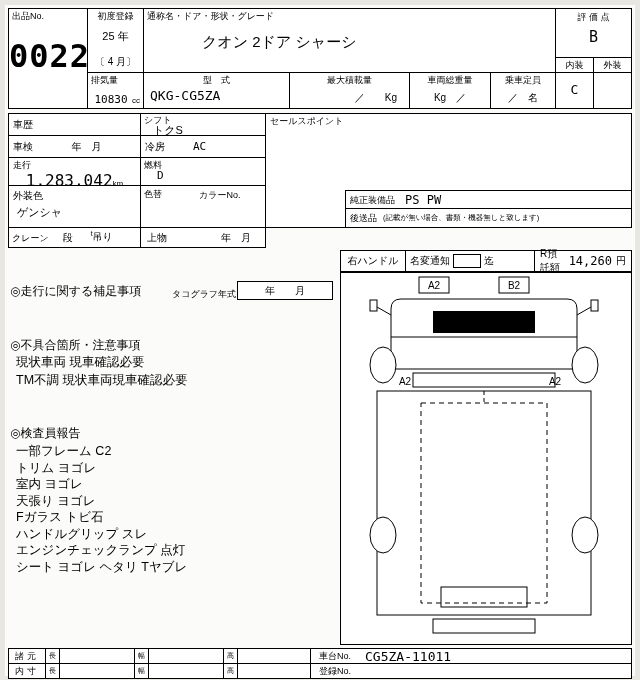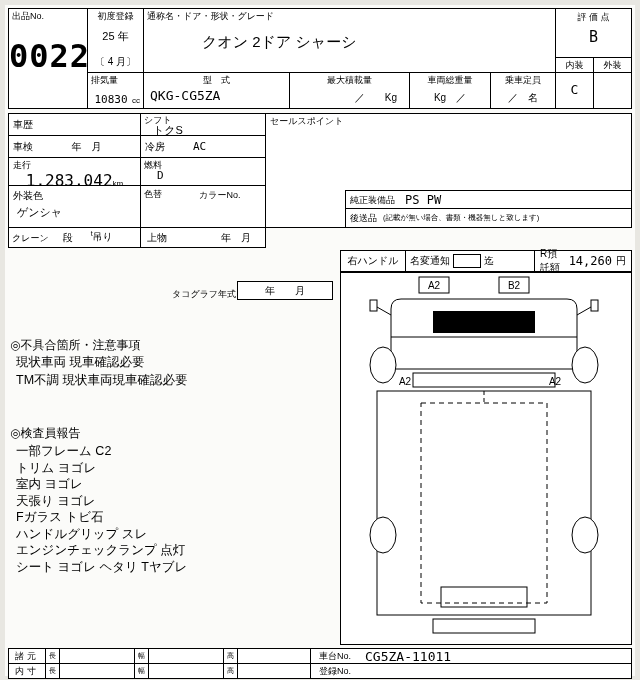--- a/index.html
+++ b/index.html
@@ -146,20 +146,21 @@
       <span class="blankbox"></span>
       <span>迄</span>
     </div>
     <div class="seg" style="flex:1;padding:0 5px;gap:4px">
       <span>R預託額</span>
       <span class="mono" style="flex:1;text-align:right;font-size:12px">14,260</span>
       <span>円</span>
     </div>
   </div>
 
+  <div class="nb sec-title" style="left:10px;top:283px">◎走行に関する補足事項</div>
   <div class="nb" style="left:172px;top:288px;font-size:9px">タコグラフ年式</div>
   <div class="bx fr" style="left:237px;top:281px;width:96px;height:19px;justify-content:center;font-size:10px">年　　月</div>
 
   <div class="nb sec-title" style="left:10px;top:337px">◎不具合箇所・注意事項</div>
   <div class="nb" style="left:16px;top:354px">
     <div class="defect-item">現状車両 現車確認必要</div>
     <div class="defect-item">TM不調 現状車両現車確認必要</div>
   </div>
 
   <div class="nb sec-title" style="left:10px;top:425px">◎検査員報告</div>

